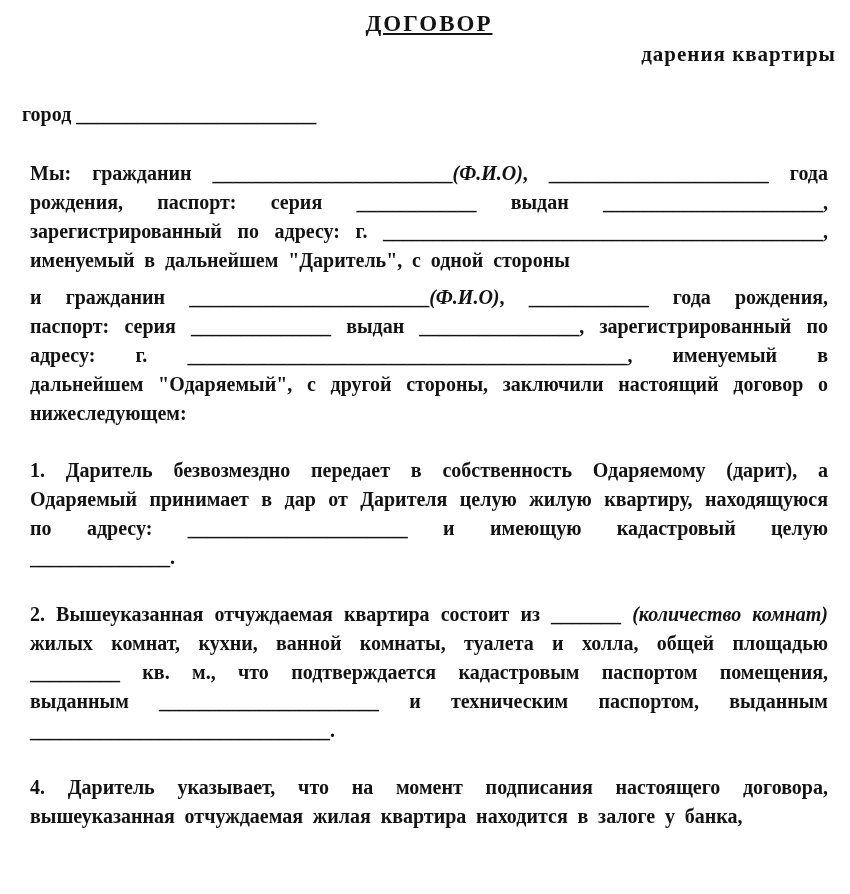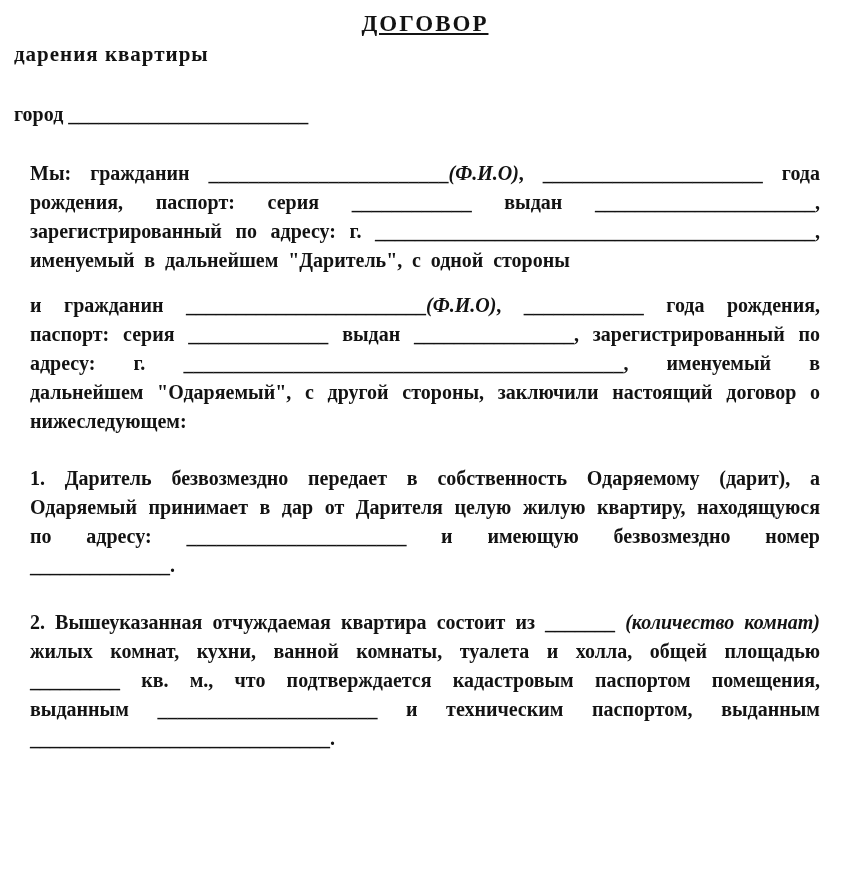--- a/index.html
+++ b/index.html
@@ -9,53 +9,53 @@
   }
   body {
     width: 850px;
     height: 894px;
     overflow: hidden;
     font-family: "Liberation Serif", "DejaVu Serif", serif;
     font-weight: 700;
     color: #131313;
   }
   .page {
-    padding: 8px 14px 0 14px;
+    padding: 8px 14px 0 22px;
     box-sizing: border-box;
     width: 850px;
   }
   .title {
     text-align: center;
     font-size: 23px;
     letter-spacing: 2px;
     text-decoration: underline;
     line-height: 1.35;
   }
   .subtitle {
-    text-align: left;
+    text-align: right;
     font-size: 21px;
     letter-spacing: 1px;
     line-height: 1.3;
     margin-top: 2px;
   }
   .city-date {
     display: flex;
     justify-content: space-between;
     align-items: flex-end;
     margin-top: 32px;
     font-size: 20px;
     line-height: 29px;
   }
   .city-date .pair { white-space: nowrap; }
   .para {
     font-size: 20px;
     line-height: 29px;
     text-align: justify;
     word-spacing: 0.24em;
-    margin: 16px;
+    margin: 8px;
   }
   .para.first { margin-top: 30px; }
   .para.section { margin-top: 28px; }
   .italic { font-style: italic; }
   .blank { letter-spacing: 0; }
 </style>
 </head>
 <body>
 
 <div class="page">
@@ -64,19 +64,20 @@
   <div class="subtitle">дарения квартиры</div>
 
   <div class="city-date">
       <span class="pair"><span>город</span> <span class="blank">________________________</span></span>
     </div>
 
   <p class="para first"><span>Мы: гражданин </span><span class="blank">________________________</span><span class="italic">(Ф.И.О)</span><span>, </span><span class="blank">______________________</span><span> года рождения, паспорт: серия </span><span class="blank">____________</span><span> выдан </span><span class="blank">______________________</span><span>, зарегистрированный по адресу: г. </span><span class="blank">____________________________________________</span><span>, именуемый в дальнейшем "Даритель", с одной стороны</span></p>
 
   <p class="para"><span>и гражданин </span><span class="blank">________________________</span><span class="italic">(Ф.И.О)</span><span>, </span><span class="blank">____________</span><span> года рождения, паспорт: серия </span><span class="blank">______________</span><span> выдан </span><span class="blank">________________</span><span>, зарегистрированный по адресу: г. </span><span class="blank">____________________________________________</span><span>, именуемый в дальнейшем "Одаряемый", с другой стороны, заключили настоящий договор о нижеследующем:</span></p>
 
-  <p class="para section"><span>1. Даритель безвозмездно передает в собственность Одаряемому (дарит), а Одаряемый принимает в дар от Дарителя целую жилую квартиру, находящуюся по адресу: </span><span class="blank">______________________</span><span> и имеющую безвозмездно номер </span><span class="blank">______________</span><span>.</span></p>
+  <p class="para section"><span>1. Даритель безвозмездно передает в собственность Одаряемому (дарит), а Одаряемый принимает в дар от Дарителя целую жилую квартиру, находящуюся по адресу: </span><span class="blank">______________________</span><span> и имеющую кадастровый целую </span><span class="blank">______________</span><span>.</span></p>
 
   <p class="para section"><span>2. Вышеуказанная отчуждаемая квартира состоит из </span><span class="blank">_______</span><span> </span><span class="italic">(количество комнат)</span><span> жилых комнат, кухни, ванной комнаты, туалета и холла, общей площадью </span><span class="blank">_________</span><span> кв. м., что подтверждается кадастровым паспортом помещения, выданным </span><span class="blank">______________________</span><span> и техническим паспортом, выданным </span><span class="blank">______________________________</span><span>.</span></p>
 
 
+  <p class="para section"><span>4. Даритель указывает, что на момент подписания настоящего договора, вышеуказанная отчуждаемая жилая квартира находится в залоге у банка,</span></p>
 
 </div>
 
 </body></html>

